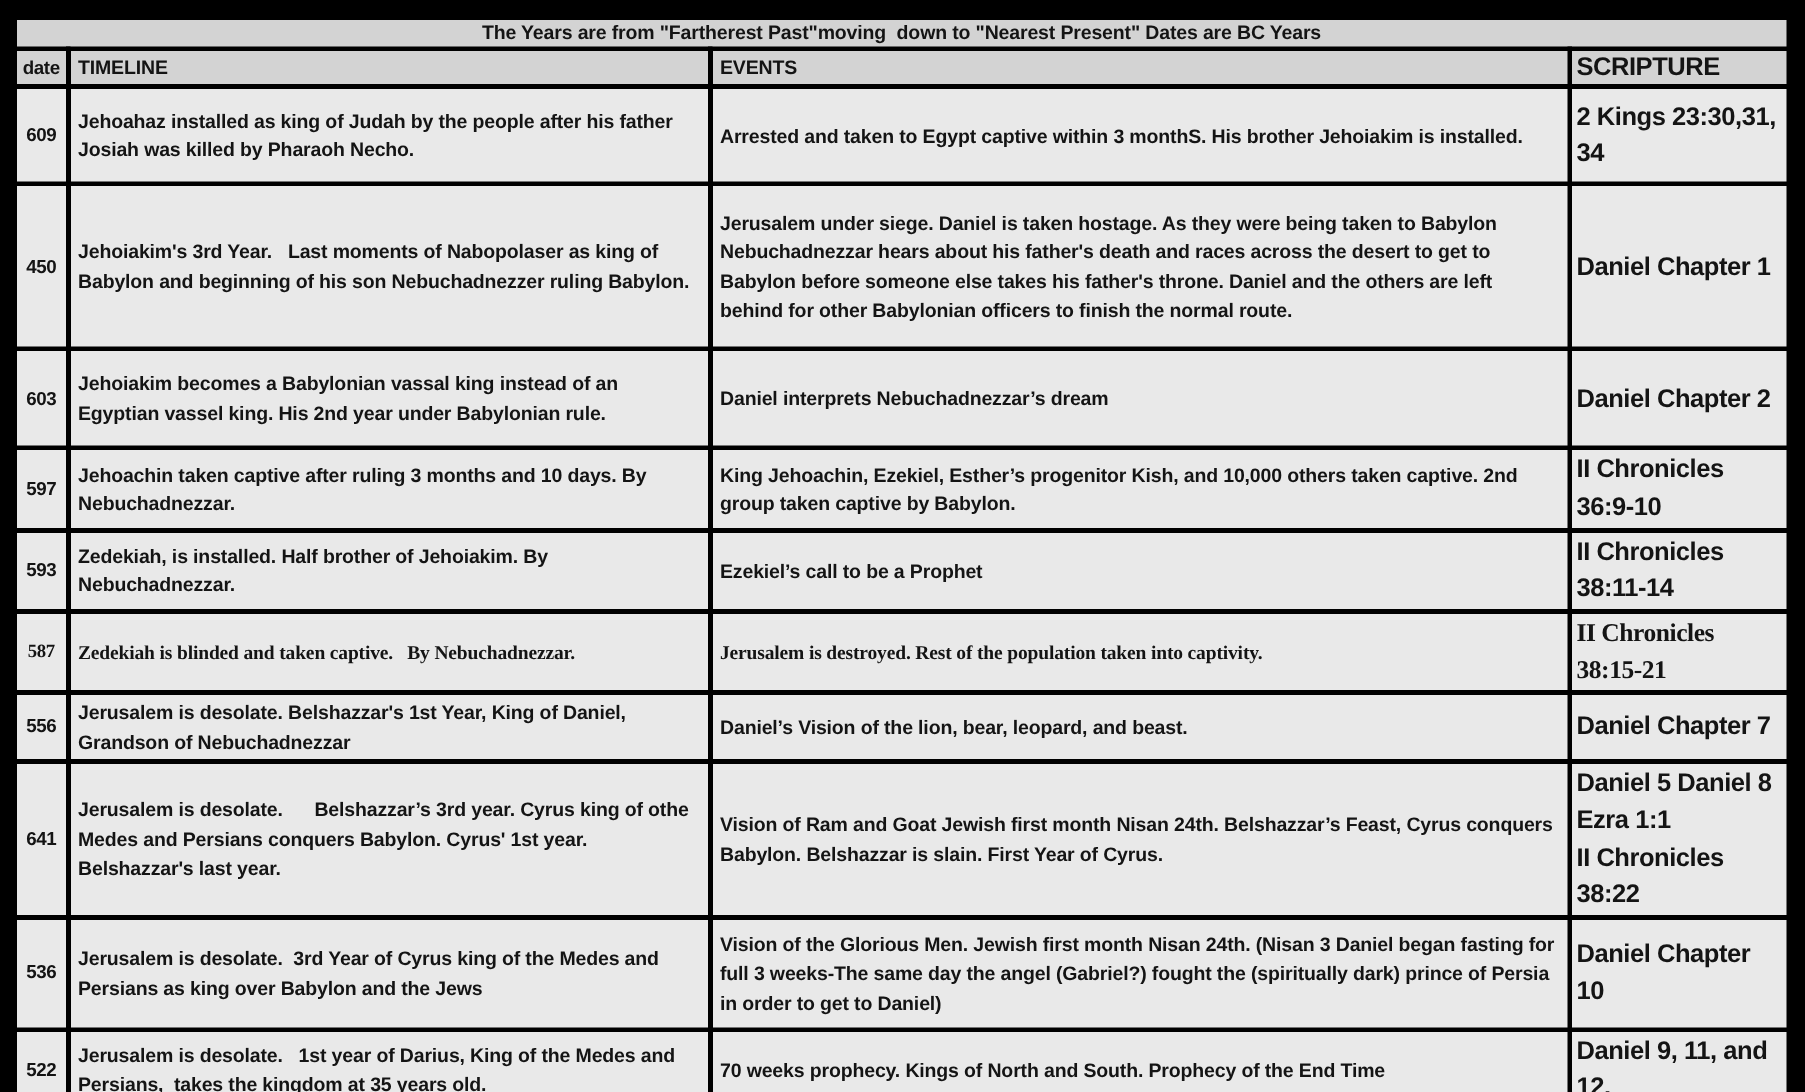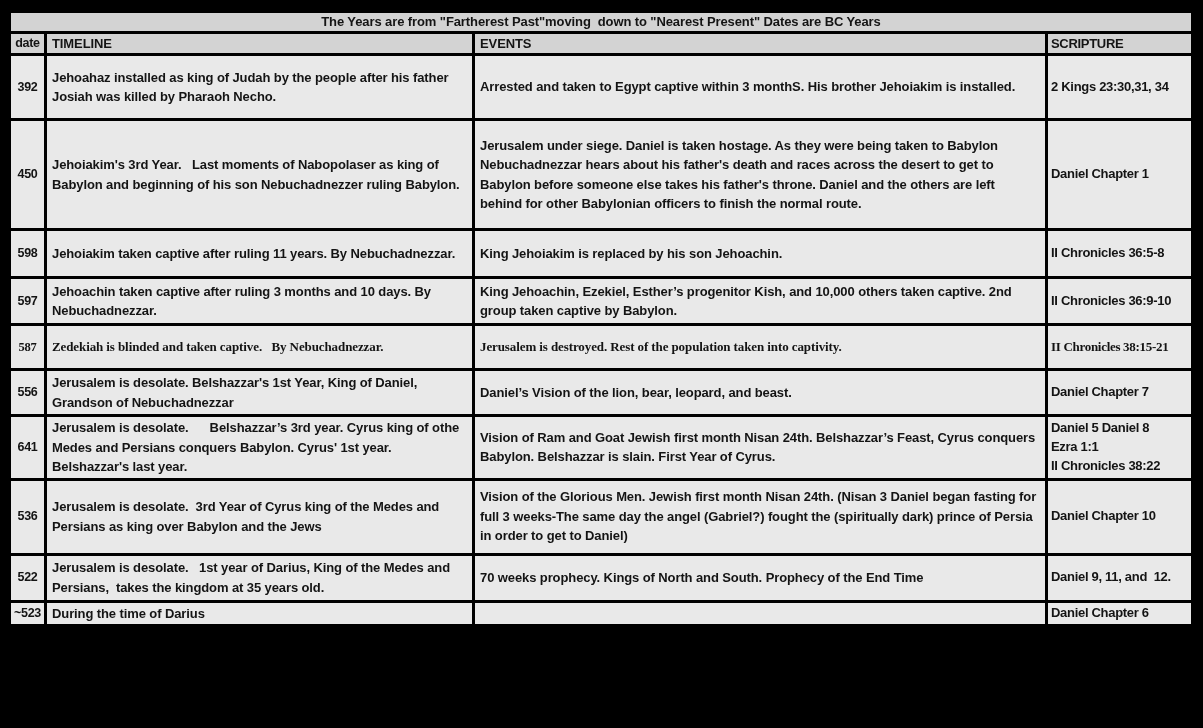--- a/index.html
+++ b/index.html
@@ -27,21 +27,21 @@
     padding: 1px 5px;
     vertical-align: middle;
     white-space: pre-wrap;
     overflow: hidden;
     letter-spacing: -0.1px;
   }
   tr.title-row td, tr.head-row td, tr.foot-row td { background: #d3d3d3; }
   tr.title-row td { text-align: center; height: 18px; padding: 0 4px; line-height: 1.3; }
   tr.head-row td { height: 17px; line-height: 1.2; }
   td.c-date { text-align: center; padding: 1px 1px; font-size: 12.5px; letter-spacing: -0.3px; margin-top: 37px; }
-  td.c-scripture { font-size: 13px; letter-spacing: -0.3px; padding: 1px 3px; line-height: 1.45; }
+  td.c-scripture { font-size: 17px; letter-spacing: -0.3px; padding: 1px 3px; line-height: 1.45; }
   tr.r0  td { height: 60px; }
   tr.r1  td { height: 105px; }
   tr.r2  td { height: 61px; }
   tr.r3  td { height: 43px; }
   tr.r4  td { height: 42px; }
   tr.r5  td { height: 40px; }
   tr.r6  td { height: 40px; font-family: Liberation Serif, serif; }
   tr.r7  td { height: 41px; }
   tr.r8  td { height: 53px; }
   tr.r9  td { height: 70px; }
@@ -63,42 +63,48 @@
       <td colspan="4">The Years are from "Fartherest Past"moving  down to "Nearest Present" Dates are BC Years</td>
     </tr>
     <tr class="head-row">
       <td class="c-date">date</td>
       <td>TIMELINE</td>
       <td>EVENTS</td>
       <td class="c-scripture">SCRIPTURE</td>
     </tr>
 
     <tr class="r0">
-      <td class="c-date">392</td>
+      <td class="c-date">609</td>
       <td>Jehoahaz installed as king of Judah by the people after his father Josiah was killed by Pharaoh Necho.</td>
       <td>Arrested and taken to Egypt captive within 3 monthS. His brother Jehoiakim is installed.</td>
       <td class="c-scripture">2 Kings 23:30,31, 34</td>
     </tr>
     <tr class="r1">
       <td class="c-date">450</td>
       <td>Jehoiakim's 3rd Year.   Last moments of Nabopolaser as king of Babylon and beginning of his son Nebuchadnezzer ruling Babylon.</td>
       <td>Jerusalem under siege. Daniel is taken hostage. As they were being taken to Babylon Nebuchadnezzar hears about his father's death and races across the desert to get to Babylon before someone else takes his father's throne. Daniel and the others are left behind for other Babylonian officers to finish the normal route.</td>
       <td class="c-scripture">Daniel Chapter 1</td>
     </tr>
-    <tr class="r3">
-      <td class="c-date">598</td>
-      <td>Jehoiakim taken captive after ruling 11 years. By Nebuchadnezzar.</td>
-      <td>King Jehoiakim is replaced by his son Jehoachin.</td>
-      <td class="c-scripture">II Chronicles 36:5-8</td>
+    <tr class="r2">
+      <td class="c-date">603</td>
+      <td>Jehoiakim becomes a Babylonian vassal king instead of an Egyptian vassel king. His 2nd year under Babylonian rule.</td>
+      <td>Daniel interprets Nebuchadnezzar’s dream</td>
+      <td class="c-scripture">Daniel Chapter 2</td>
     </tr>
     <tr class="r4">
       <td class="c-date">597</td>
       <td>Jehoachin taken captive after ruling 3 months and 10 days. By Nebuchadnezzar.</td>
       <td>King Jehoachin, Ezekiel, Esther’s progenitor Kish, and 10,000 others taken captive. 2nd group taken captive by Babylon.</td>
       <td class="c-scripture">II Chronicles 36:9-10</td>
+    </tr>
+    <tr class="r5">
+      <td class="c-date">593</td>
+      <td>Zedekiah, is installed. Half brother of Jehoiakim. By Nebuchadnezzar.</td>
+      <td>Ezekiel’s call to be a Prophet</td>
+      <td class="c-scripture">II Chronicles 38:11-14</td>
     </tr>
     <tr class="r6">
       <td class="c-date">587</td>
       <td>Zedekiah is blinded and taken captive.   By Nebuchadnezzar.</td>
       <td>Jerusalem is destroyed. Rest of the population taken into captivity.</td>
       <td class="c-scripture">II Chronicles 38:15-21</td>
     </tr>
     <tr class="r7">
       <td class="c-date">556</td>
       <td>Jerusalem is desolate. Belshazzar's 1st Year, King of Daniel, Grandson of Nebuchadnezzar</td>

